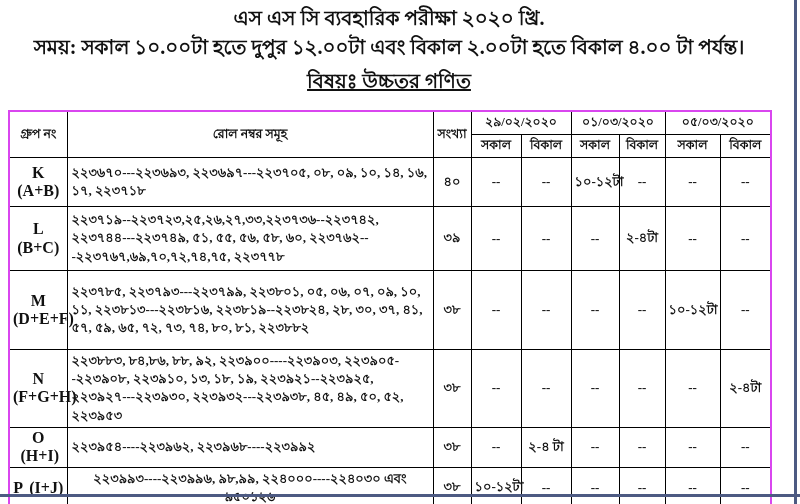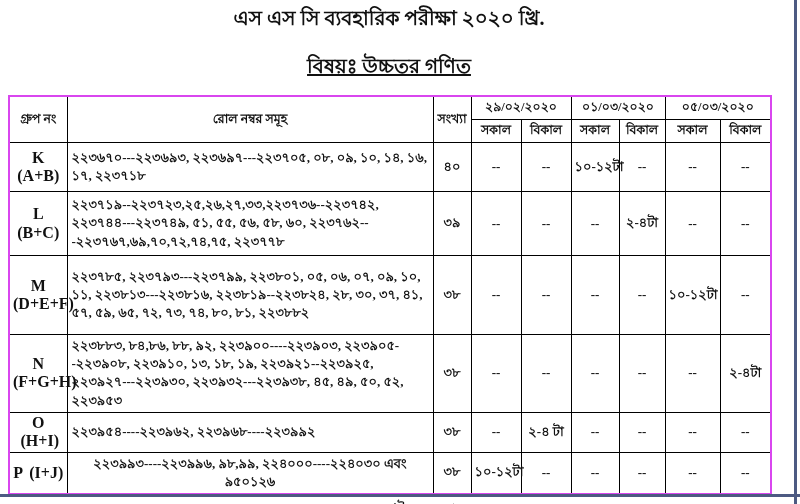--- a/index.html
+++ b/index.html
@@ -5,21 +5,21 @@
   html,body { margin:0; padding:0; }
   body {
     width:800px; height:504px; position:relative; overflow:hidden;
     background:#ffffff; color:#111;
     font-family:"Liberation Serif","DejaVu Serif",serif;
   }
   .content { position:absolute; left:8px; top:4px; width:762px; }
 
   .doc-header { text-align:center; font-size:20px; font-weight:600; line-height:1.45; }
   .doc-header .line { white-space:nowrap; }
-  .subject { margin-top:19px; font-weight:bold; text-decoration:underline; }
+  .subject { margin-top:5px; font-weight:bold; text-decoration:underline; }
 
   table.schedule {
     border-collapse:collapse; table-layout:fixed;
     width:762px; margin-top:14px;
     border:2px solid #d946ef;
   }
   .schedule th, .schedule td {
     border:1px solid #000; padding:1px 3px; vertical-align:middle;
     font-size:13px;
   }
@@ -42,20 +42,21 @@
   .edge-right  { position:absolute; top:0; right:3px; width:3px; height:100%; background:#4d5a82; }
   .edge-bottom { position:absolute; left:0; bottom:7px; width:100%; height:3px; background:#4d5a82; }
 </style>
 </head>
 <body>
 
 <div class="content">
 
   <div class="doc-header">
     <div class="line">এস এস সি ব্যবহারিক পরীক্ষা  ২০২০ খ্রি.</div>
+    <div class="line">সময়:  সকাল ১০.০০টা হতে দুপুর ১২.০০টা এবং বিকাল ২.০০টা হতে বিকাল ৪.০০ টা পর্যন্ত।</div>
     <div class="line subject">বিষয়ঃ উচ্চতর গণিত</div>
   </div>
 
   <table class="schedule">
     <colgroup>
       <col style="width:58px">
         <col style="width:366px">
         <col style="width:38px">
       <col style="width:50px">
         <col style="width:50px">

